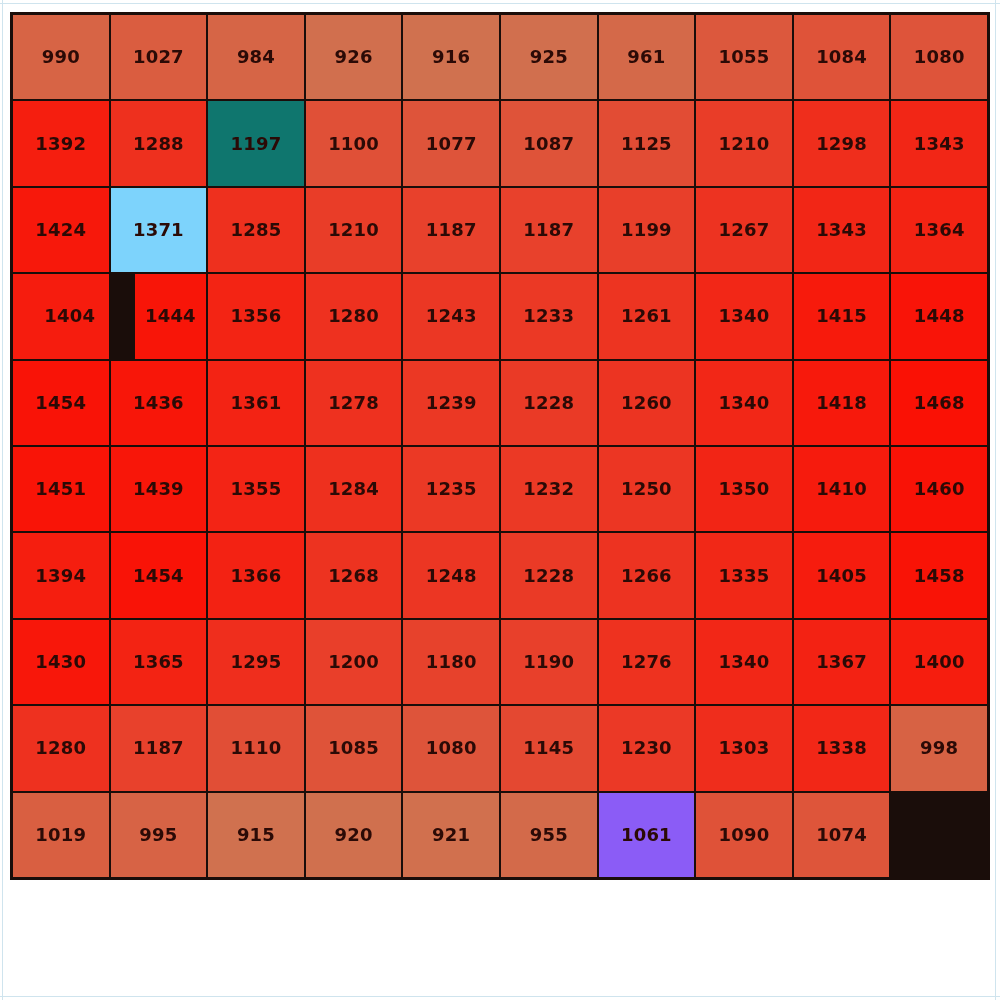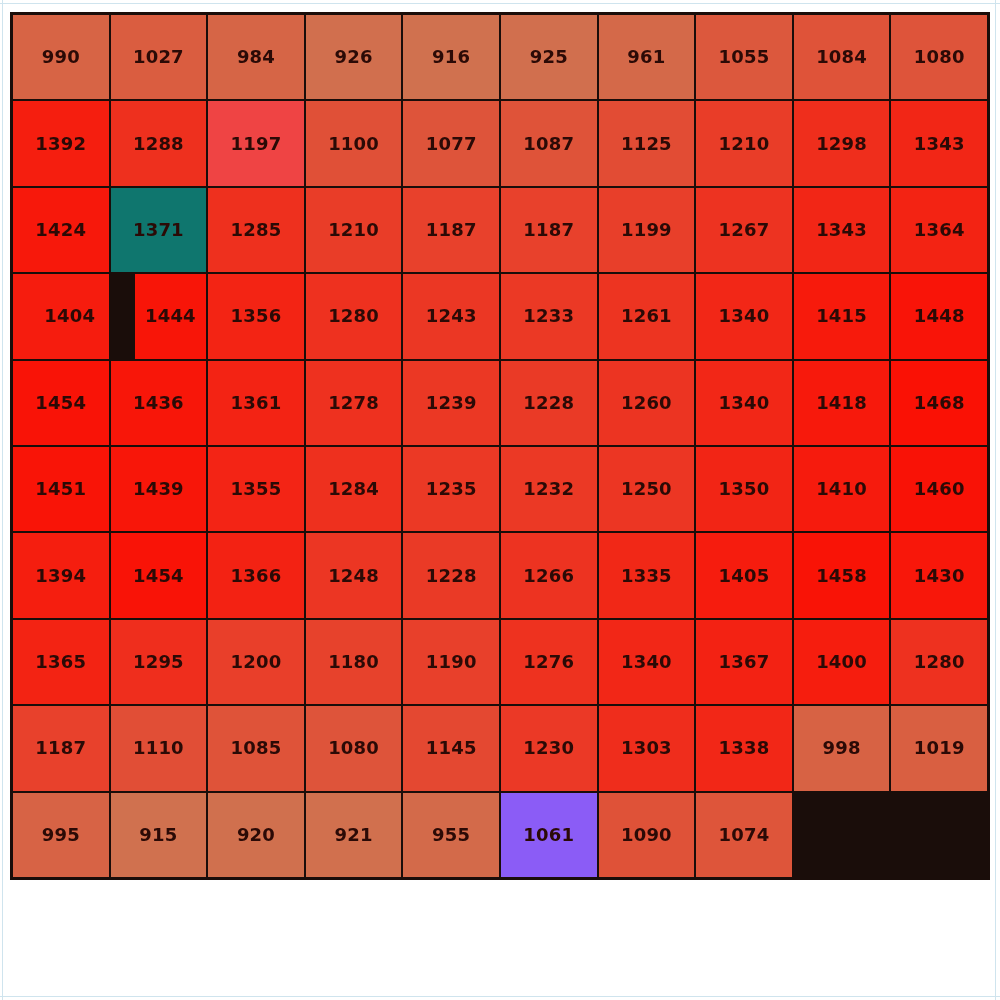--- a/index.html
+++ b/index.html
@@ -74,30 +74,30 @@
       <div class="hm-cell" style="background: rgb(214, 101, 70);">984</div>
       <div class="hm-cell" style="background: rgb(209, 111, 78);">926</div>
       <div class="hm-cell" style="background: rgb(208, 113, 79);">916</div>
       <div class="hm-cell" style="background: rgb(209, 111, 78);">925</div>
       <div class="hm-cell" style="background: rgb(212, 105, 73);">961</div>
       <div class="hm-cell" style="background: rgb(220, 88, 61);">1055</div>
       <div class="hm-cell" style="background: rgb(223, 83, 57);">1084</div>
       <div class="hm-cell" style="background: rgb(222, 84, 58);">1080</div>
       <div class="hm-cell" style="background: rgb(245, 30, 15);">1392</div>
       <div class="hm-cell" style="background: rgb(238, 48, 30);">1288</div>
-      <div class="hm-cell" style="background: #ef4444;">1197</div>
+      <div class="hm-cell" style="background: #0f766e;">1197</div>
       <div class="hm-cell" style="background: rgb(224, 80, 55);">1100</div>
       <div class="hm-cell" style="background: rgb(222, 84, 58);">1077</div>
       <div class="hm-cell" style="background: rgb(223, 83, 57);">1087</div>
       <div class="hm-cell" style="background: rgb(226, 76, 52);">1125</div>
       <div class="hm-cell" style="background: rgb(233, 61, 40);">1210</div>
       <div class="hm-cell" style="background: rgb(239, 46, 28);">1298</div>
       <div class="hm-cell" style="background: rgb(242, 38, 22);">1343</div>
       <div class="hm-cell" style="background: rgb(247, 24, 11);">1424</div>
-      <div class="hm-cell" style="background: #0f766e;">1371</div>
+      <div class="hm-cell" style="background: #7dd3fc;">1371</div>
       <div class="hm-cell" style="background: rgb(238, 48, 30);">1285</div>
       <div class="hm-cell" style="background: rgb(233, 61, 40);">1210</div>
       <div class="hm-cell" style="background: rgb(232, 65, 44);">1187</div>
       <div class="hm-cell" style="background: rgb(232, 65, 44);">1187</div>
       <div class="hm-cell" style="background: rgb(232, 63, 42);">1199</div>
       <div class="hm-cell" style="background: rgb(237, 51, 33);">1267</div>
       <div class="hm-cell" style="background: rgb(242, 38, 22);">1343</div>
       <div class="hm-cell" style="background: rgb(243, 35, 19);">1364</div>
       <div class="hm-cell" style="background: rgb(246, 28, 14); padding-left: 18px;">1404</div>
       <div class="hm-cell" style="background: rgb(248, 21, 8); margin-left: 24px;">1444</div>
@@ -125,20 +125,21 @@
       <div class="hm-cell" style="background: rgb(238, 48, 30);">1284</div>
       <div class="hm-cell" style="background: rgb(235, 57, 37);">1235</div>
       <div class="hm-cell" style="background: rgb(235, 57, 37);">1232</div>
       <div class="hm-cell" style="background: rgb(236, 54, 35);">1250</div>
       <div class="hm-cell" style="background: rgb(242, 37, 21);">1350</div>
       <div class="hm-cell" style="background: rgb(246, 27, 13);">1410</div>
       <div class="hm-cell" style="background: rgb(249, 18, 6);">1460</div>
       <div class="hm-cell" style="background: rgb(245, 30, 15);">1394</div>
       <div class="hm-cell" style="background: rgb(249, 19, 7);">1454</div>
       <div class="hm-cell" style="background: rgb(243, 34, 19);">1366</div>
+      <div class="hm-cell" style="background: rgb(237, 51, 32);">1268</div>
       <div class="hm-cell" style="background: rgb(236, 54, 35);">1248</div>
       <div class="hm-cell" style="background: rgb(234, 58, 38);">1228</div>
       <div class="hm-cell" style="background: rgb(237, 51, 33);">1266</div>
       <div class="hm-cell" style="background: rgb(241, 40, 23);">1335</div>
       <div class="hm-cell" style="background: rgb(246, 28, 14);">1405</div>
       <div class="hm-cell" style="background: rgb(249, 19, 6);">1458</div>
       <div class="hm-cell" style="background: rgb(248, 23, 10);">1430</div>
       <div class="hm-cell" style="background: rgb(243, 35, 19);">1365</div>
       <div class="hm-cell" style="background: rgb(239, 46, 29);">1295</div>
       <div class="hm-cell" style="background: rgb(233, 63, 42);">1200</div>

